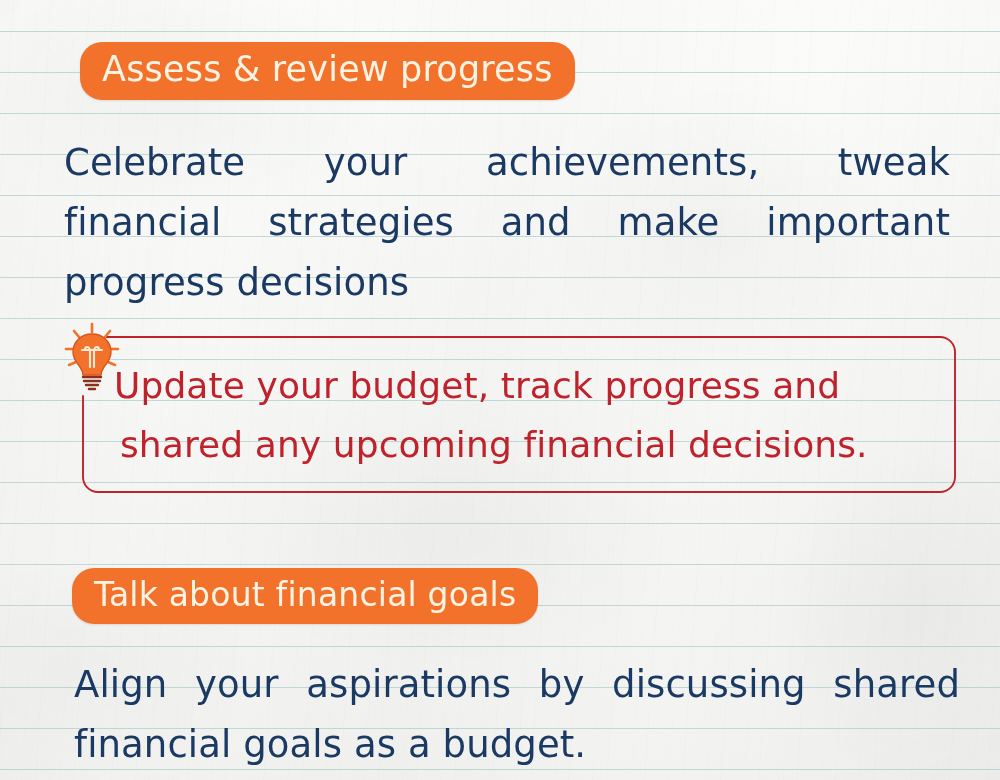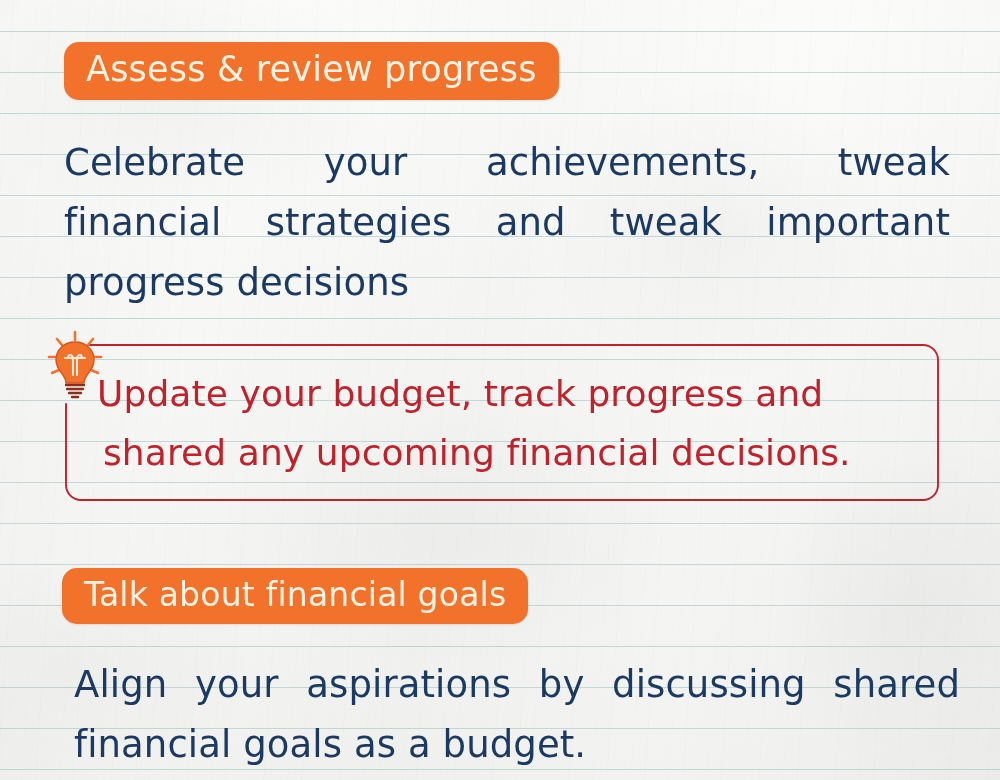--- a/index.html
+++ b/index.html
@@ -78,38 +78,39 @@
   }
 
   .content { position: relative; z-index: 5; }
 
   
   .pill {
     position: absolute;
     display: inline-flex;
     align-items: center;
     background: #f2722c;
-    border-radius: 15px;
+    border-radius: 22px;
     color: #fdf3e3;
     font-family: "DejaVu Sans", sans-serif;
     font-weight: 400;
     letter-spacing: .2px;
     white-space: nowrap;
     box-shadow: 0 1px 2px rgba(0,0,0,0.10);
+    margin-left: 16px;
   }
 
   #pill-1 {
     left: 64px;  top: 42px;
     height: 58px;
     padding: 0 22px 4px 22px;
     font-size: 35px;
   }
 
   #pill-2 {
-    left: 62px;  top: 568px;
+    left: 56px;  top: 568px;
     height: 56px;
     padding: 0 22px 4px 22px;
     font-size: 33px;
   }
 
   
   .body-text {
     position: absolute;
     color: #1b3a63;
     font-family: "DejaVu Sans", sans-serif;
@@ -124,25 +125,24 @@
     text-align-last: justify;
   }
   .body-text .last { text-align: left; }
 
   #para-1 { left: 64px; top: 133px; width: 886px; }
   #para-2 { left: 74px; top: 655px; width: 886px; }
 
   
   #callout {
     position: absolute;
-    left: 65px;
+    left: 82px;
     top: 336px;
     width: 882px;
     height: 157px;
-    margin-top: 8px;
   }
 
   .callout-frame {
     position: absolute;
     inset: 0;
     pointer-events: none;
   }
   .callout-frame svg { display: block; width: 100%; height: 100%; overflow: visible; }
 
   .callout-text {
@@ -177,21 +177,21 @@
 
   <div class="rules"></div>
   <div class="fibres"></div>
 
   <div class="content">
 
     <div class="pill" id="pill-1">Assess &amp; review progress</div>
 
     <div class="body-text" id="para-1">
       <span class="just">Celebrate your achievements, tweak</span>
-      <span class="just">financial strategies and tweak important</span>
+      <span class="just">financial strategies and make important</span>
       <span class="last">progress decisions</span>
     </div>
 
     <div id="callout">
 
       <div class="callout-frame">
         <svg viewBox="0 0 882 157" preserveAspectRatio="none" aria-hidden="true">
 
           <path d="M 24 1 H 858 A 15 15 0 0 1 873 16 V 141 A 15 15 0 0 1 858 156 H 16
                    A 15 15 0 0 1 1 141 V 60" fill="none" stroke="#c0222c" stroke-width="1.9" stroke-linecap="round" stroke-linejoin="round"></path>

